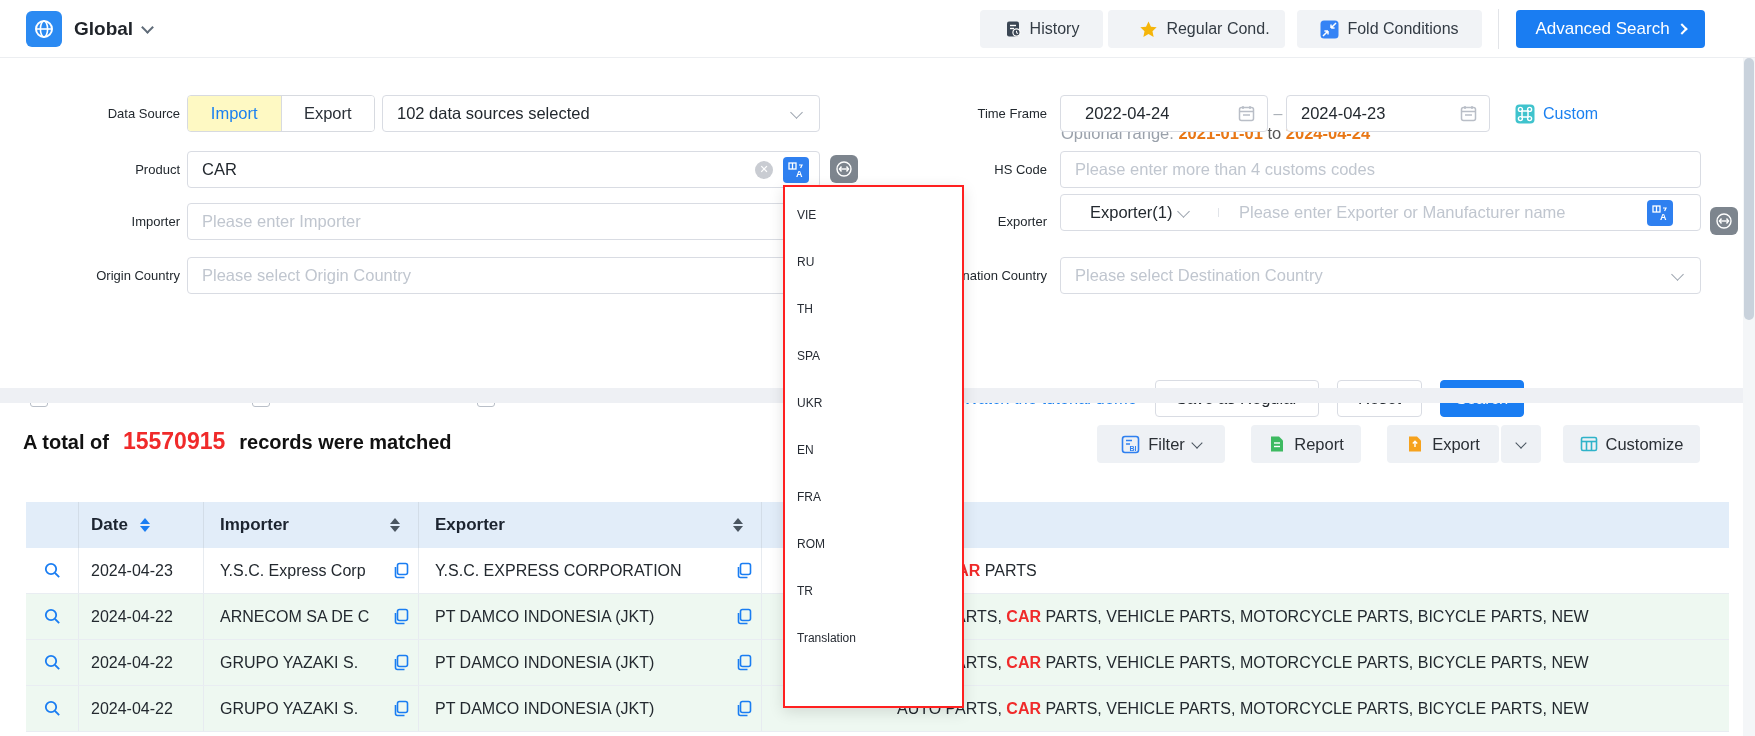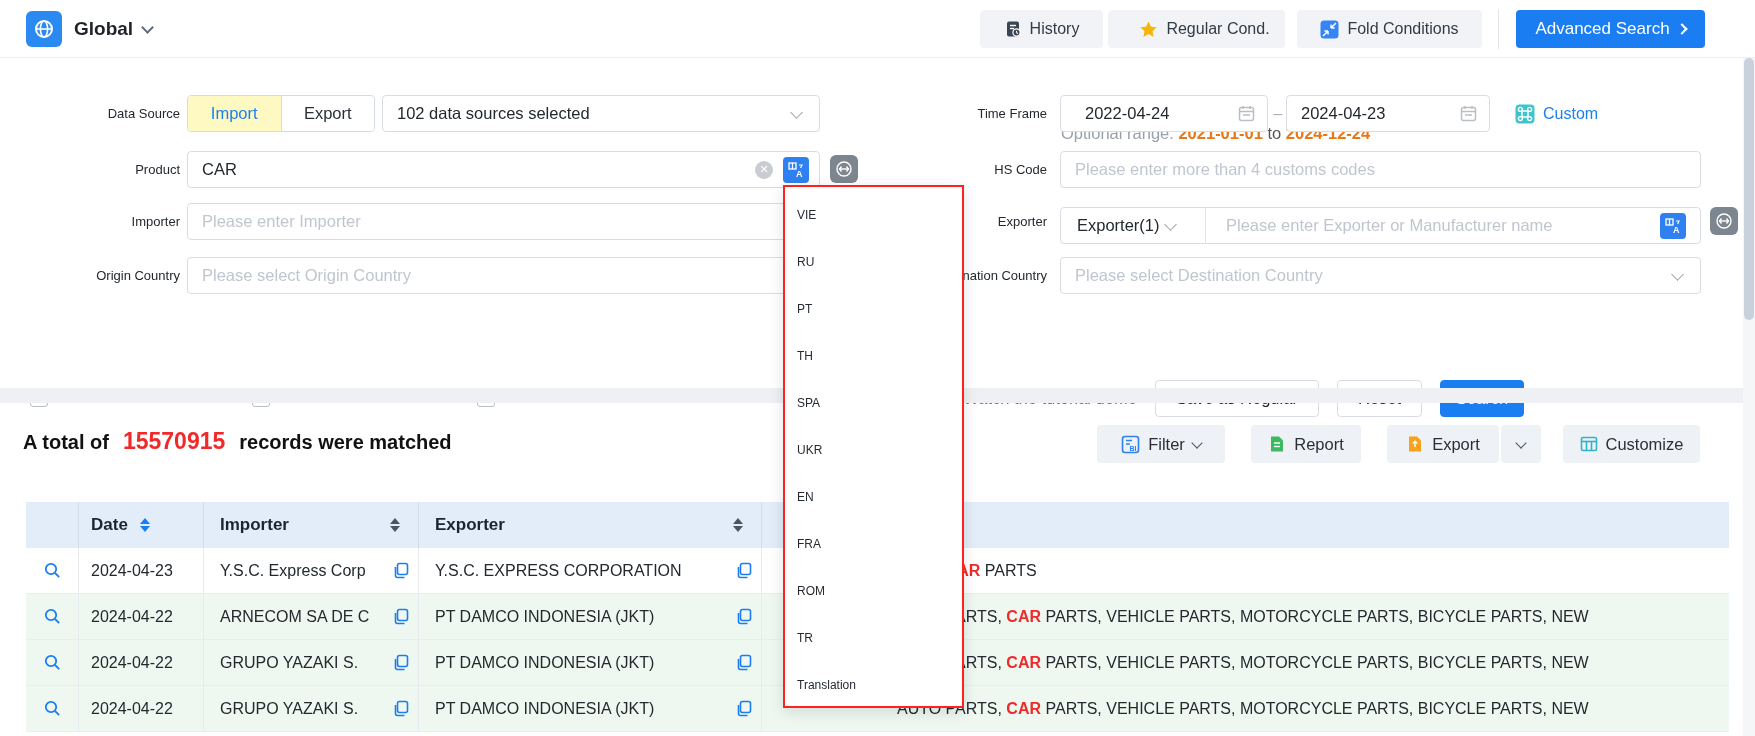--- a/index.html
+++ b/index.html
@@ -144,21 +144,21 @@
     <span class="caret-white"></span>
   </div>
 </div>
 
 <div id="panel" class="abs">
 
   <div id="optrange" class="abs">
     <span>Optional range:</span>
     <b>2021-01-01</b>
     <span class="to">to</span>
-    <b>2024-12-24</b>
+    <b>2024-04-24</b>
   </div>
 
   <div class="abs flabel" style="left:0;top:37px;width:180px;">Data Source</div>
   <div id="seg" class="abs">
     <div class="seg-item active">Import</div>
     <div class="seg-item">Export</div>
   </div>
   <div class="inputbox" style="left:382px;top:37px;width:438px;padding:0 14px;">
     <span style="font-size:16.5px;color:#23292f;">102 data sources selected</span>
     <span class="cellfill"></span>
@@ -225,21 +225,21 @@
   <div class="inputbox" style="left:1060px;top:93px;width:641px;padding:0 14px;">
     <input placeholder="Please enter more than 4 customs codes" style="">
   </div>
 
   <div class="abs flabel" style="left:0;top:145px;width:180px;">Importer</div>
   <div class="inputbox" style="left:187px;top:145px;width:633px;padding:12px 14px;">
     <input placeholder="Please enter Importer" style="">
   </div>
 
   <div class="abs flabel" style="left:867px;top:145px;width:180px;">Exporter</div>
-  <div class="inputbox" style="left:1060px;top:149px;width:641px;padding:0;">
+  <div class="inputbox" style="left:1060px;top:136px;width:641px;padding:13px;">
     <div style="width:145px;height:100%;display:flex;align-items:center;padding:0 10px 0 16px;border-right:1px solid #e1e4e9;cursor:pointer;">
       <span style="font-size:16.5px;color:#23292f;">Exporter(1)</span>
       <span class="selcaret"></span>
     </div>
     <input style="padding-left: 20px;" placeholder="Please enter Exporter or Manufacturer name">
     <span class="iconbtn-translate" style="margin-right:14px;">
       <svg width="18" height="18" viewBox="0 0 18 18">
         <rect x="2" y="2" width="7" height="6" fill="none" stroke="#fff" stroke-width="1.3"></rect>
         <line x1="5.5" y1="2" x2="5.5" y2="8" stroke="#fff" stroke-width="1.3"></line>
         <text x="9" y="16" font-size="9" font-weight="bold" fill="#fff" font-family="Liberation Sans, sans-serif">A</text>
@@ -498,21 +498,20 @@
         <div class="c4">
           <span class="celltext"><span>AUTO PARTS, </span><span class="hl">CAR</span><span> PARTS, VEHICLE PARTS, MOTORCYCLE PARTS, BICYCLE PARTS, NEW</span></span>
         </div>
       </div>
     </div>
 </div>
 
 <div id="langdrop" class="abs">
     <div class="lang-item">VIE</div>
     <div class="lang-item">RU</div>
-    <div class="lang-item">PT</div>
     <div class="lang-item">TH</div>
     <div class="lang-item">SPA</div>
     <div class="lang-item">UKR</div>
     <div class="lang-item">EN</div>
     <div class="lang-item">FRA</div>
     <div class="lang-item">ROM</div>
     <div class="lang-item">TR</div>
     <div class="lang-item">Translation</div>
   </div>
 

